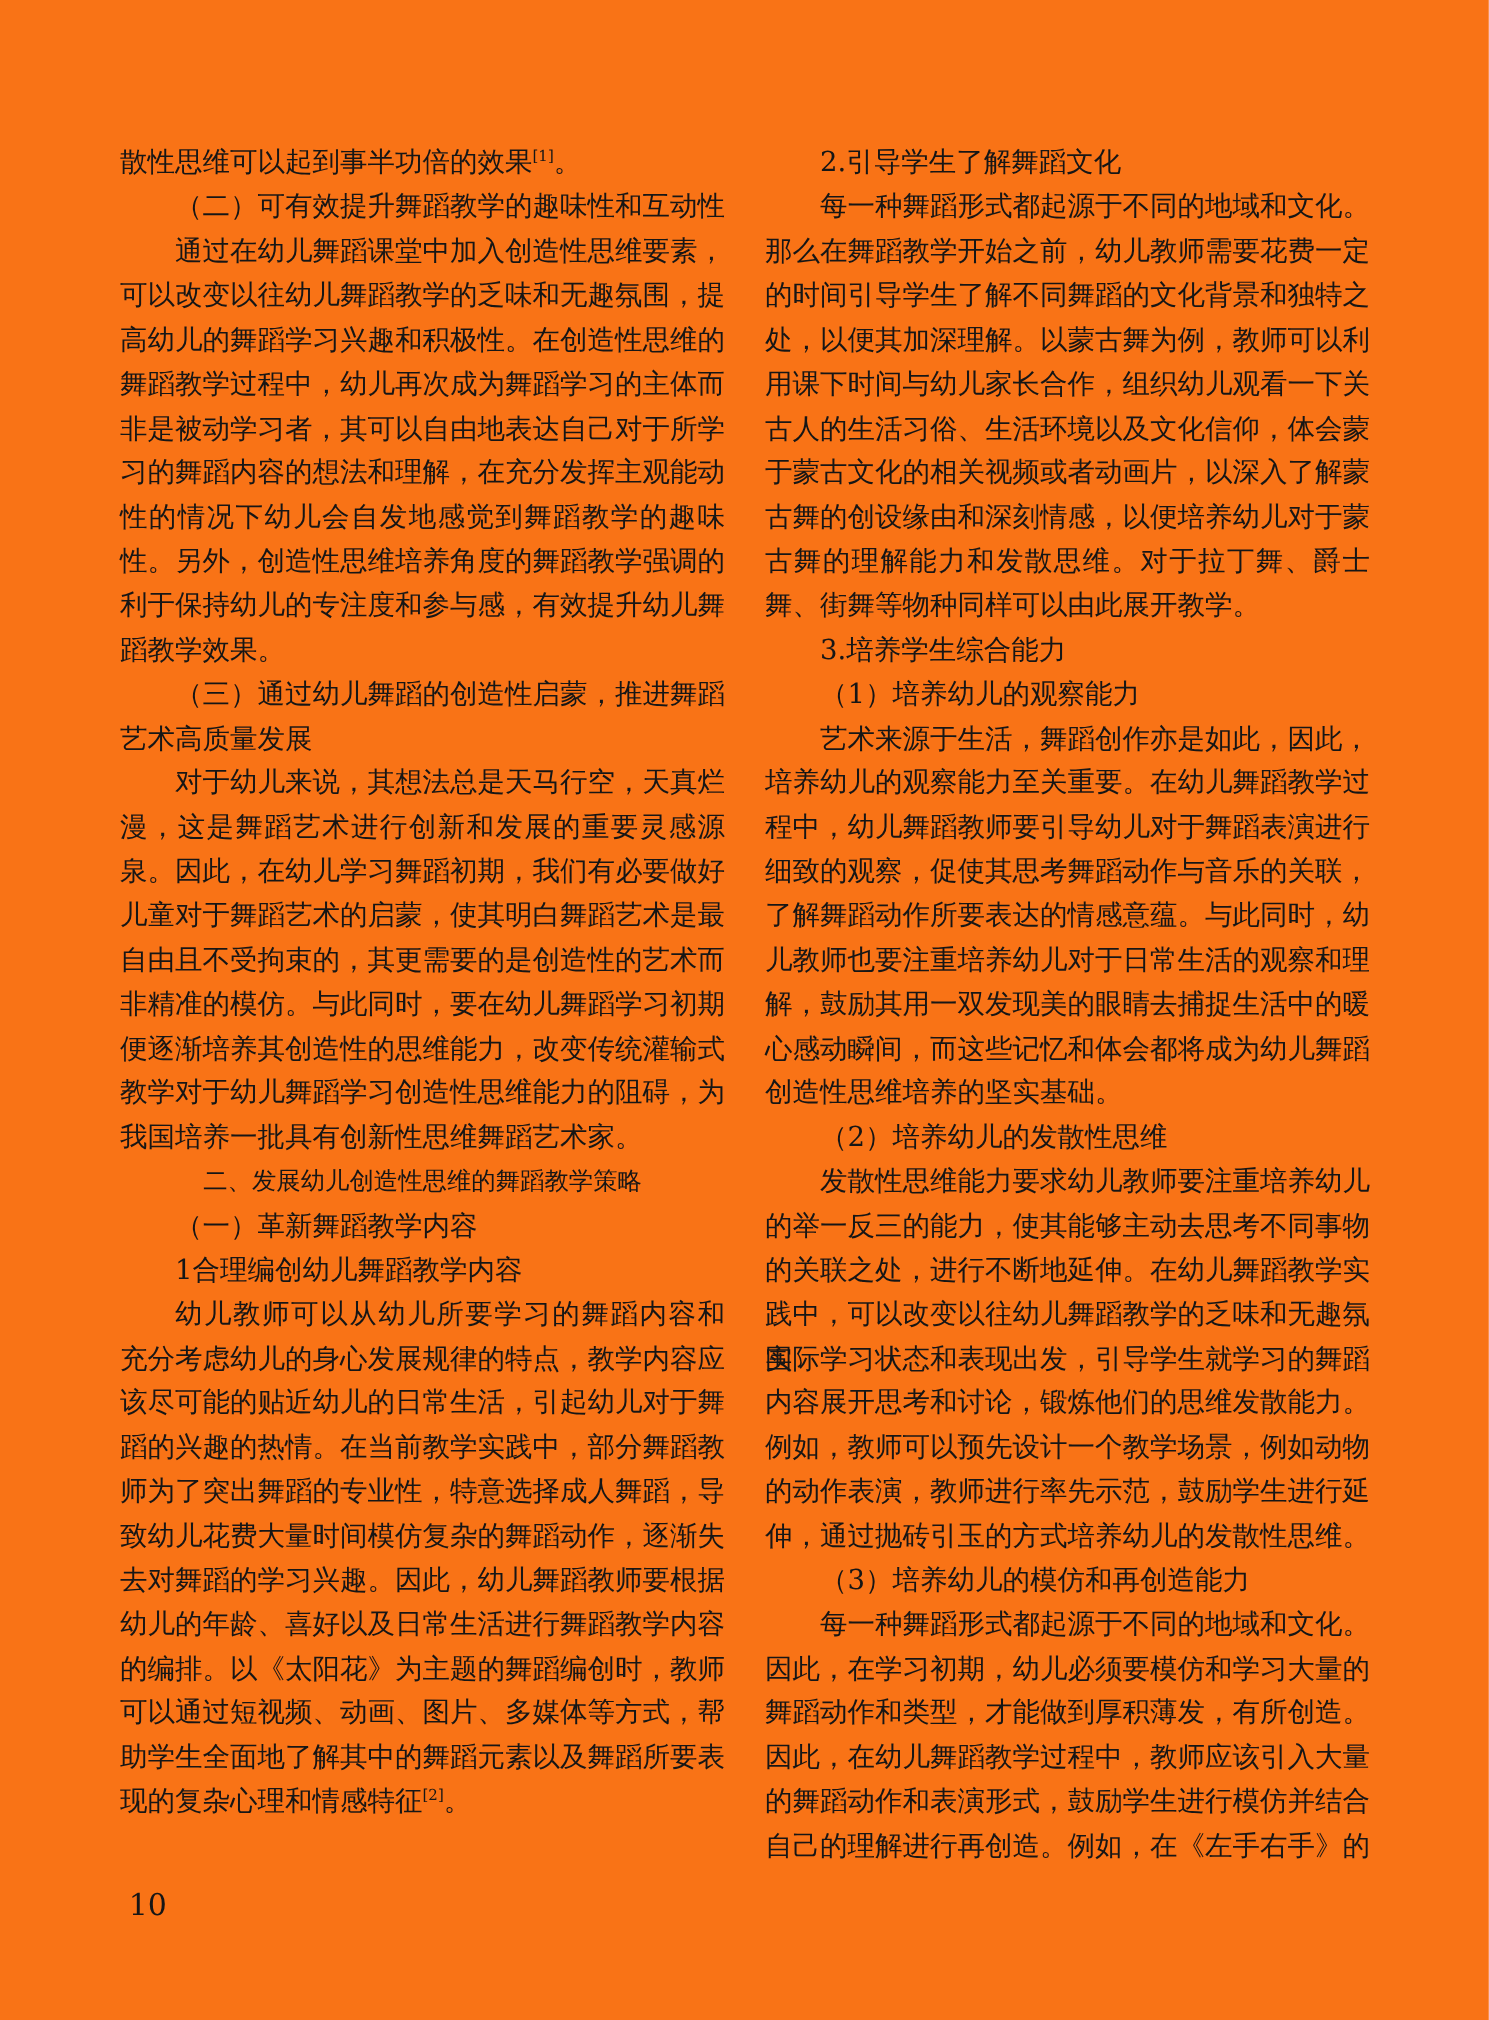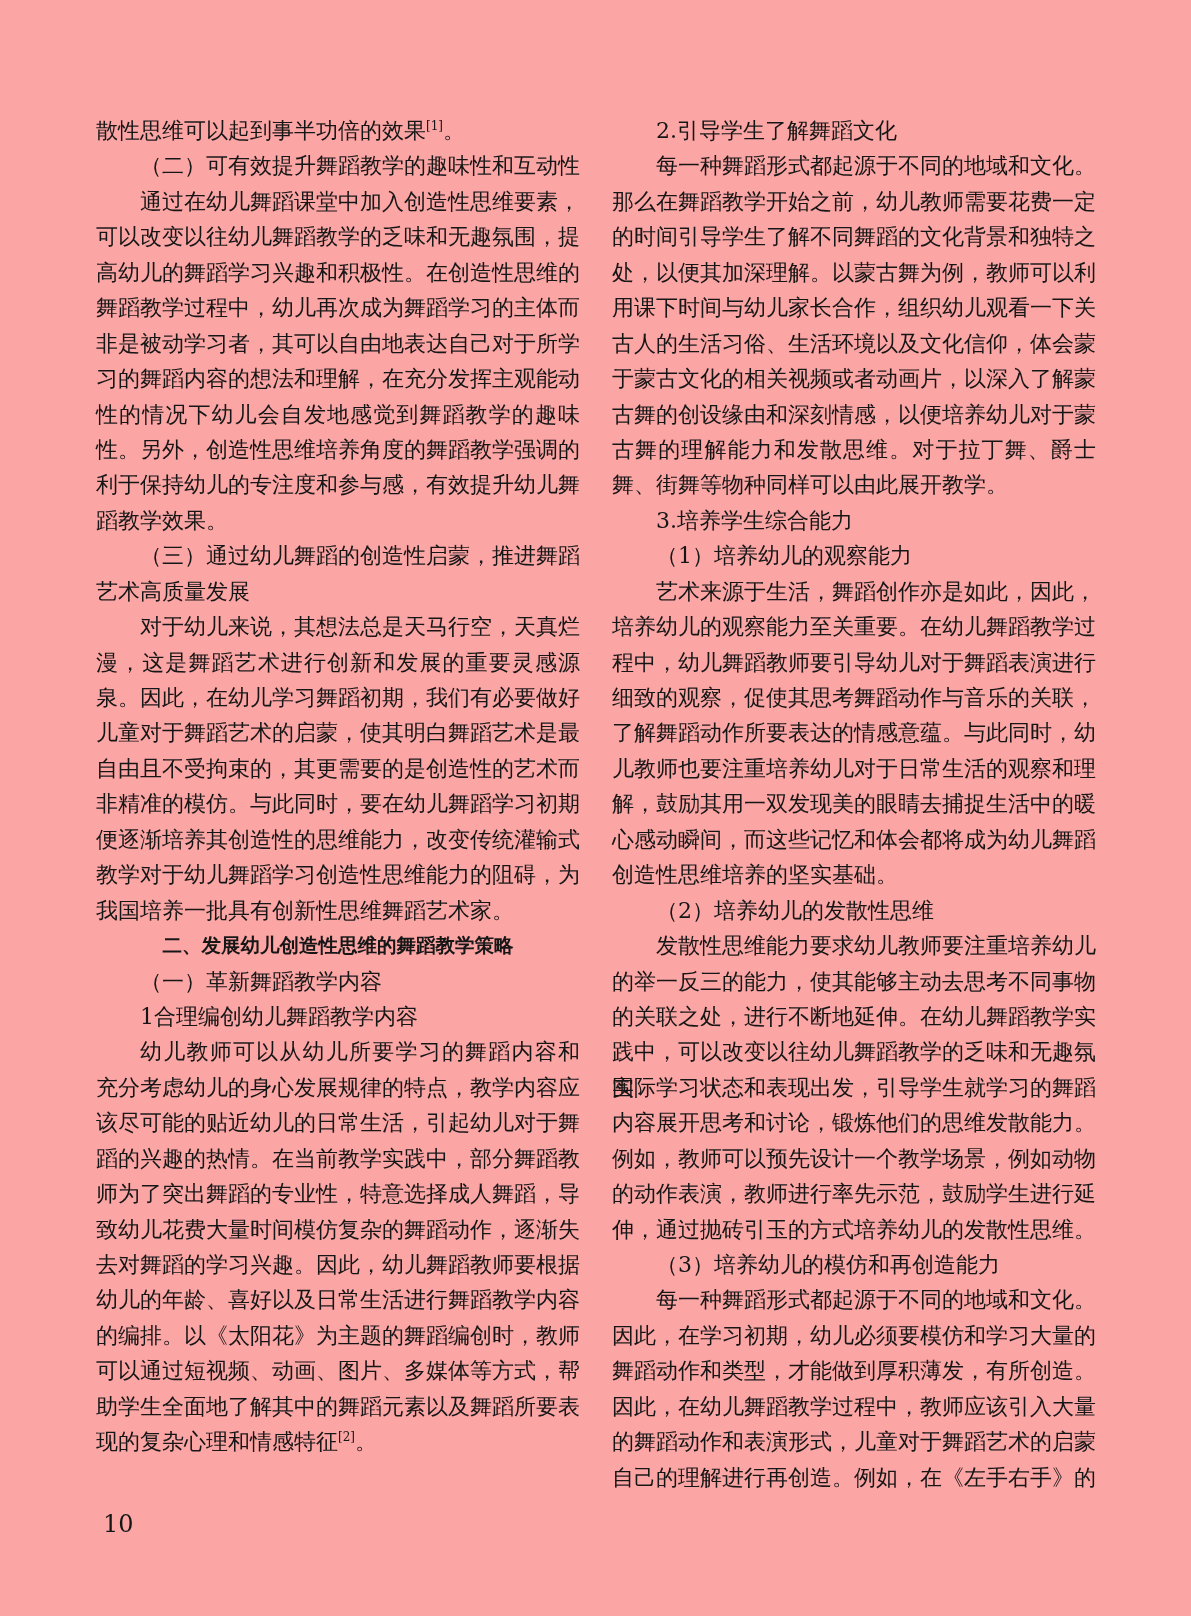--- a/index.html
+++ b/index.html
@@ -11,21 +11,21 @@
     width: 1191px;
     height: 1616px;
     position: relative;
     overflow: hidden;
     font-family: "DejaVu Serif", "Liberation Serif", serif;
     color: #161616;
   }
   .page {
     position: absolute;
     inset: 0;
-    background: #fca5a5;
+    background: #f97316;
   }
   .col {
     position: absolute;
     top: 113px;
     width: 484px;
   }
   .col-left  { left: 96px;  }
   .col-right { left: 612px; }
   .line {
     height: 35.45px;
@@ -34,21 +34,21 @@
     white-space: nowrap;
     text-align: left;
   }
   .line.j {
     white-space: normal;
     text-align: justify;
     text-align-last: justify;
   }
   .line.h {
     font-family: "Liberation Sans", "DejaVu Sans", sans-serif;
-    font-weight: 700;
+    font-weight: 400;
     font-size: 19.5px;
   }
   .line.c {
     text-align: center;
     text-align-last: center;
   }
   .line sup {
     font-size: 12px;
     vertical-align: super;
     line-height: 0;
@@ -137,17 +137,17 @@
       <div class="line j"><span>实际学习状态和表现出发，引导学生就学习的舞蹈</span></div>
       <div class="line j"><span>内容展开思考和讨论，锻炼他们的思维发散能力。</span></div>
       <div class="line j"><span>例如，教师可以预先设计一个教学场景，例如动物</span></div>
       <div class="line j"><span>的动作表演，教师进行率先示范，鼓励学生进行延</span></div>
       <div class="line j"><span>伸，通过抛砖引玉的方式培养幼儿的发散性思维。</span></div>
       <div class="line" style="padding-left: 2em;"><span>（3）培养幼儿的模仿和再创造能力</span></div>
       <div class="line j" style="padding-left: 2em;"><span>每一种舞蹈形式都起源于不同的地域和文化。</span></div>
       <div class="line j"><span>因此，在学习初期，幼儿必须要模仿和学习大量的</span></div>
       <div class="line j"><span>舞蹈动作和类型，才能做到厚积薄发，有所创造。</span></div>
       <div class="line j"><span>因此，在幼儿舞蹈教学过程中，教师应该引入大量</span></div>
-      <div class="line j"><span>的舞蹈动作和表演形式，儿童对于舞蹈艺术的启蒙</span></div>
+      <div class="line j"><span>的舞蹈动作和表演形式，鼓励学生进行模仿并结合</span></div>
       <div class="line j"><span>自己的理解进行再创造。例如，在《左手右手》的</span></div>
     </div>
   <div class="page-number">10</div>
 </div>
 
 </body></html>

